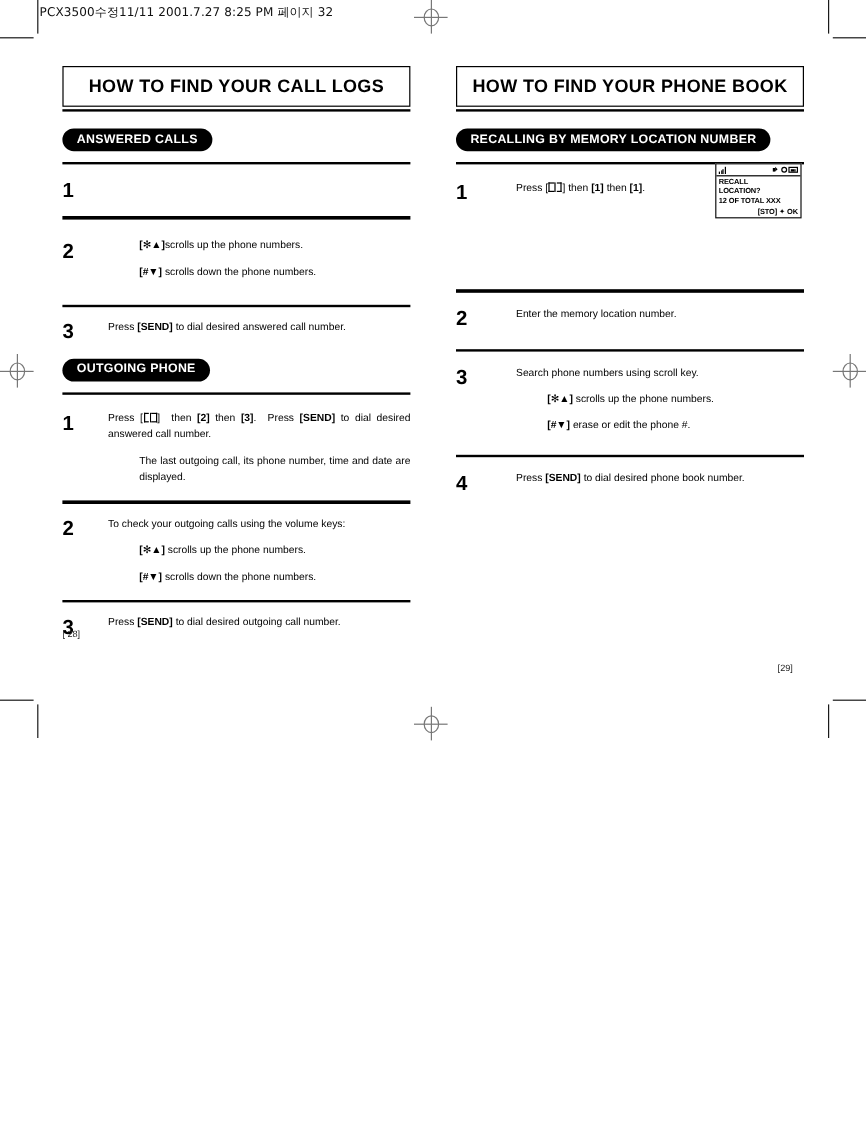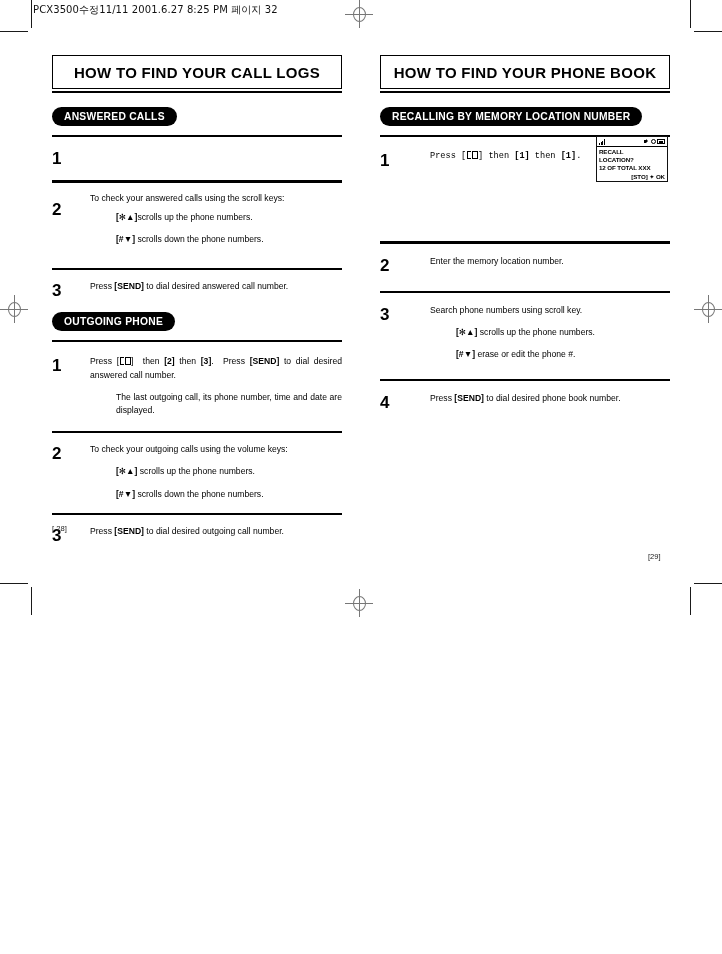--- a/index.html
+++ b/index.html
@@ -113,42 +113,41 @@
     <span class="rh"></span>
     <span class="rv"></span>
     <span class="rc"></span>
   </div>
 <div class="regmark" style="left:345px;top:589px;">
     <span class="rh"></span>
     <span class="rv"></span>
     <span class="rc"></span>
   </div>
 
-<div class="scanhdr">PCX3500수정11/11  2001.6.27 8:25 PM  페이지 32</div>
+<div class="scanhdr">PCX3500수정11/11  2001.7.27 8:25 PM  페이지 32</div>
 
 <div class="col col-left">
   <div class="titlebox">
     <span>HOW TO FIND YOUR CALL LOGS</span>
   </div>
   <div class="titlebox-under"></div>
 
   <div class="tagwrap">
     <span class="tag">ANSWERED CALLS</span>
   </div>
   <div class="rule" style="margin-top:9px;"></div>
 
   <div class="step" style="margin-top:11px;">
     <div class="step-num">1</div>
   </div>
   <div class="rule" style="margin-top:13px;"></div>
 
   <div class="step" style="margin-top:9px;">
     <div class="step-num" style="padding-top:9px;">2</div>
     <div class="step-body">
-      <p class="just">To check your answered calls using the scroll keys:</p>
       <p class="indent gap6"><b>[✻▲]</b>scrolls up the phone numbers.</p>
       <p class="indent gap9"><b>[#▼]</b> scrolls down the phone numbers.</p>
     </div>
   </div>
   <div class="rule" style="margin-top:21px;"></div>
 
   <div class="step" style="margin-top:10px;">
     <div class="step-num">3</div>
     <div class="step-body just">
       <p>Press <b>[SEND]</b> to dial desired answered call number.</p>
@@ -193,21 +192,21 @@
   </div>
   <div class="titlebox-under"></div>
 
   <div class="tagwrap">
     <span class="tag">RECALLING BY MEMORY LOCATION NUMBER</span>
   </div>
   <div class="rule" style="margin-top:9px;"></div>
 
   <div class="step" style="margin-top:13px;">
     <div class="step-num">1</div>
-    <div class="step-body" style="padding-left:12px;font-family:Liberation Mono, monospace;">
+    <div class="step-body" style="padding-left:12px;">
       <p>Press [<span class="bookicon"><i class="l"></i><u></u><i class="r"></i></span>] then <b>[1]</b> then <b>[1]</b>.</p>
     </div>
   </div>
   <div class="rule" style="margin-top:72px;"></div>
 
   <div class="step" style="margin-top:11px;">
     <div class="step-num">2</div>
     <div class="step-body" style="padding-left:12px;">
       <p>Enter the memory location number.</p>
     </div>

